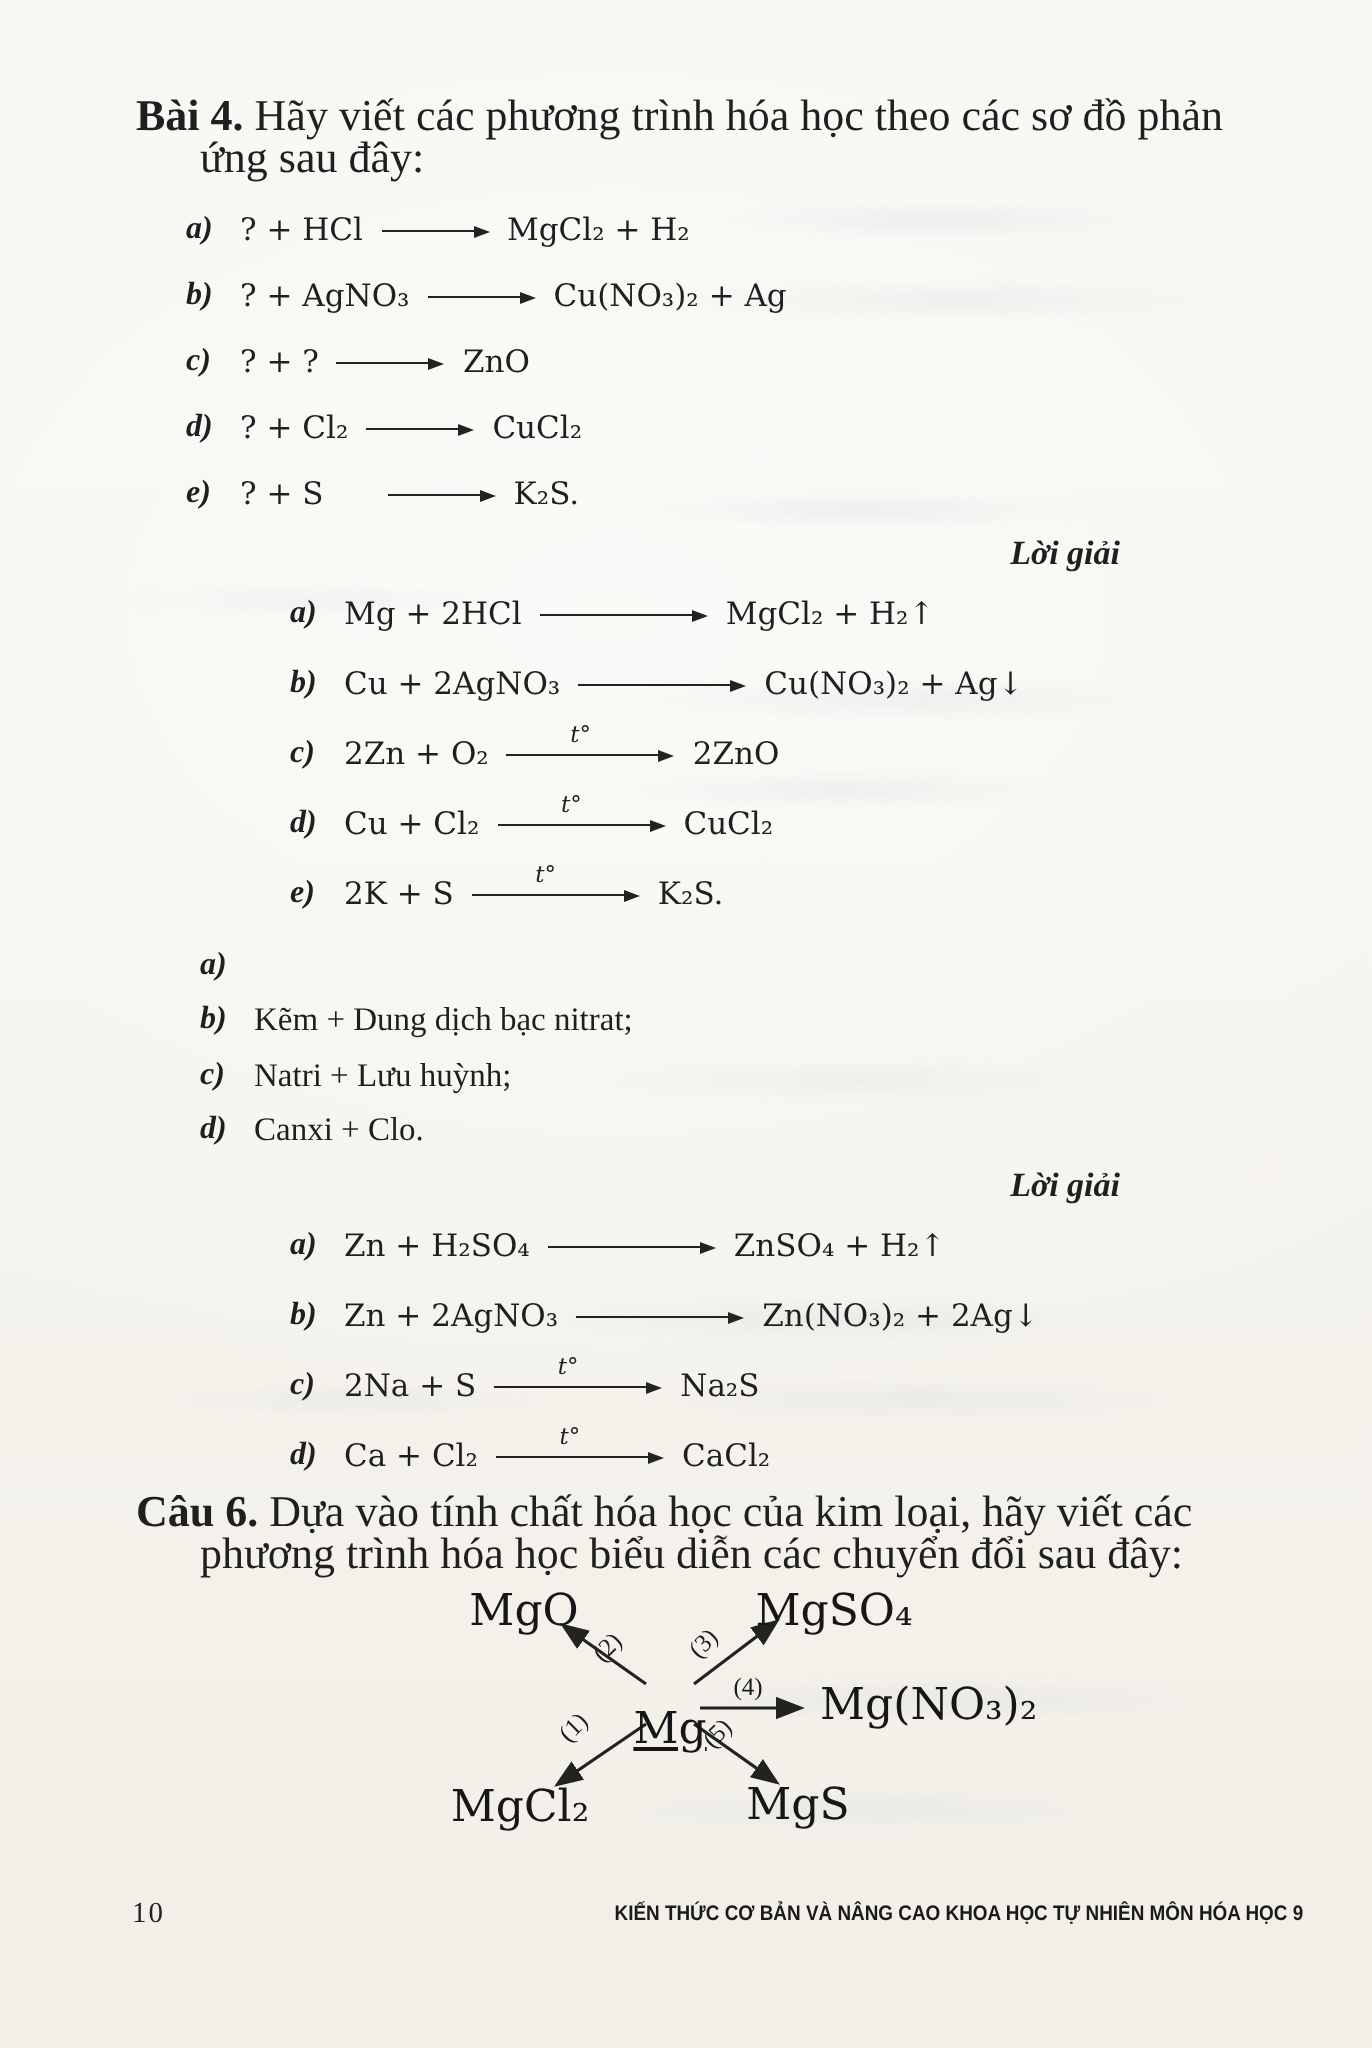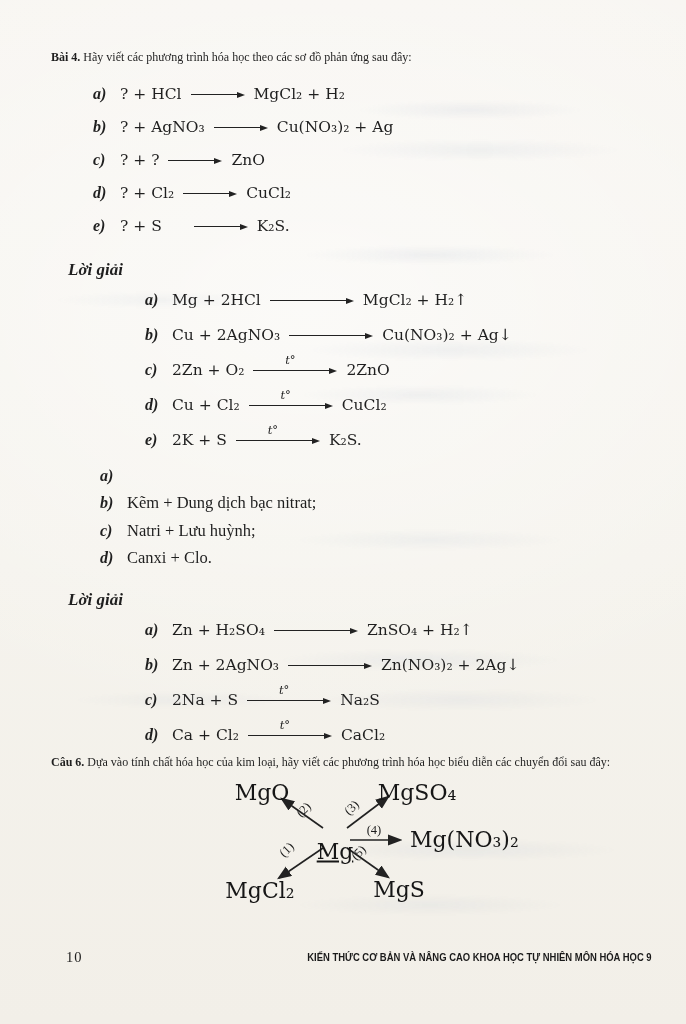--- a/index.html
+++ b/index.html
@@ -29,22 +29,22 @@
       radial-gradient(ellipse 200px 16px at 460px 700px, rgba(140,160,190,.08), transparent 70%),
       radial-gradient(ellipse 210px 16px at 470px 850px, rgba(140,160,190,.09), transparent 70%),
       radial-gradient(ellipse 190px 15px at 430px 905px, rgba(140,160,190,.08), transparent 70%),
       radial-gradient(ellipse 150px 12px at 160px 300px, rgba(140,160,190,.07), transparent 70%),
       radial-gradient(ellipse 150px 12px at 180px 700px, rgba(140,160,190,.07), transparent 70%);
     filter:blur(1px);
   }
   .content{position:relative;padding:47px 52px 0 68px;}
 
   .prob-head{
-    font-size:12px;line-height:21px;
-    margin-left:15px;text-indent:-32px;
+    font-size:22px;line-height:21px;
+    margin-left:32px;text-indent:-32px;
   }
   .prob-head .plabel{font-weight:bold;} .w540{max-width:540px;} .w556{max-width:552px;}
 
   .f{font-family:"DejaVu Serif","Liberation Serif",serif;font-size:15.5px;white-space:nowrap;}
 
   .eq{display:flex;align-items:center;}
   .eq .lab{
     font-style:italic;font-weight:bold;font-size:16px;
     min-width:20px;margin-right:7px;
   }
@@ -67,22 +67,22 @@
   .w2 .shaft{width:76px;}
   .gap{margin-left:32px;}
   .tlab{
     position:absolute;left:44%;bottom:7px;transform:translateX(-50%);
     font-family:"DejaVu Serif",serif;font-size:11.5px;font-style:italic;
     white-space:nowrap;color:#222;
   }
 
   .solhead{
     font-weight:bold;font-style:italic;font-size:17px;
-    width:492px;text-align:left;height:24px;line-height:24px;
-    margin-top:16px;
+    width:492px;text-align:right;height:24px;line-height:24px;
+    margin-top:2px;
   }
   .pairs{margin-top:5px;margin-left:32px;}
   .pairs .eq{height:27.5px;}
   .pairs .ptext{font-size:16.5px;}
 
   
   .diagram{position:relative;width:340px;height:126px;margin:6px 0 0 112px;}
   .dsvg{position:absolute;left:0;top:0;}
   .node{
     position:absolute;transform:translate(-50%,-50%);

